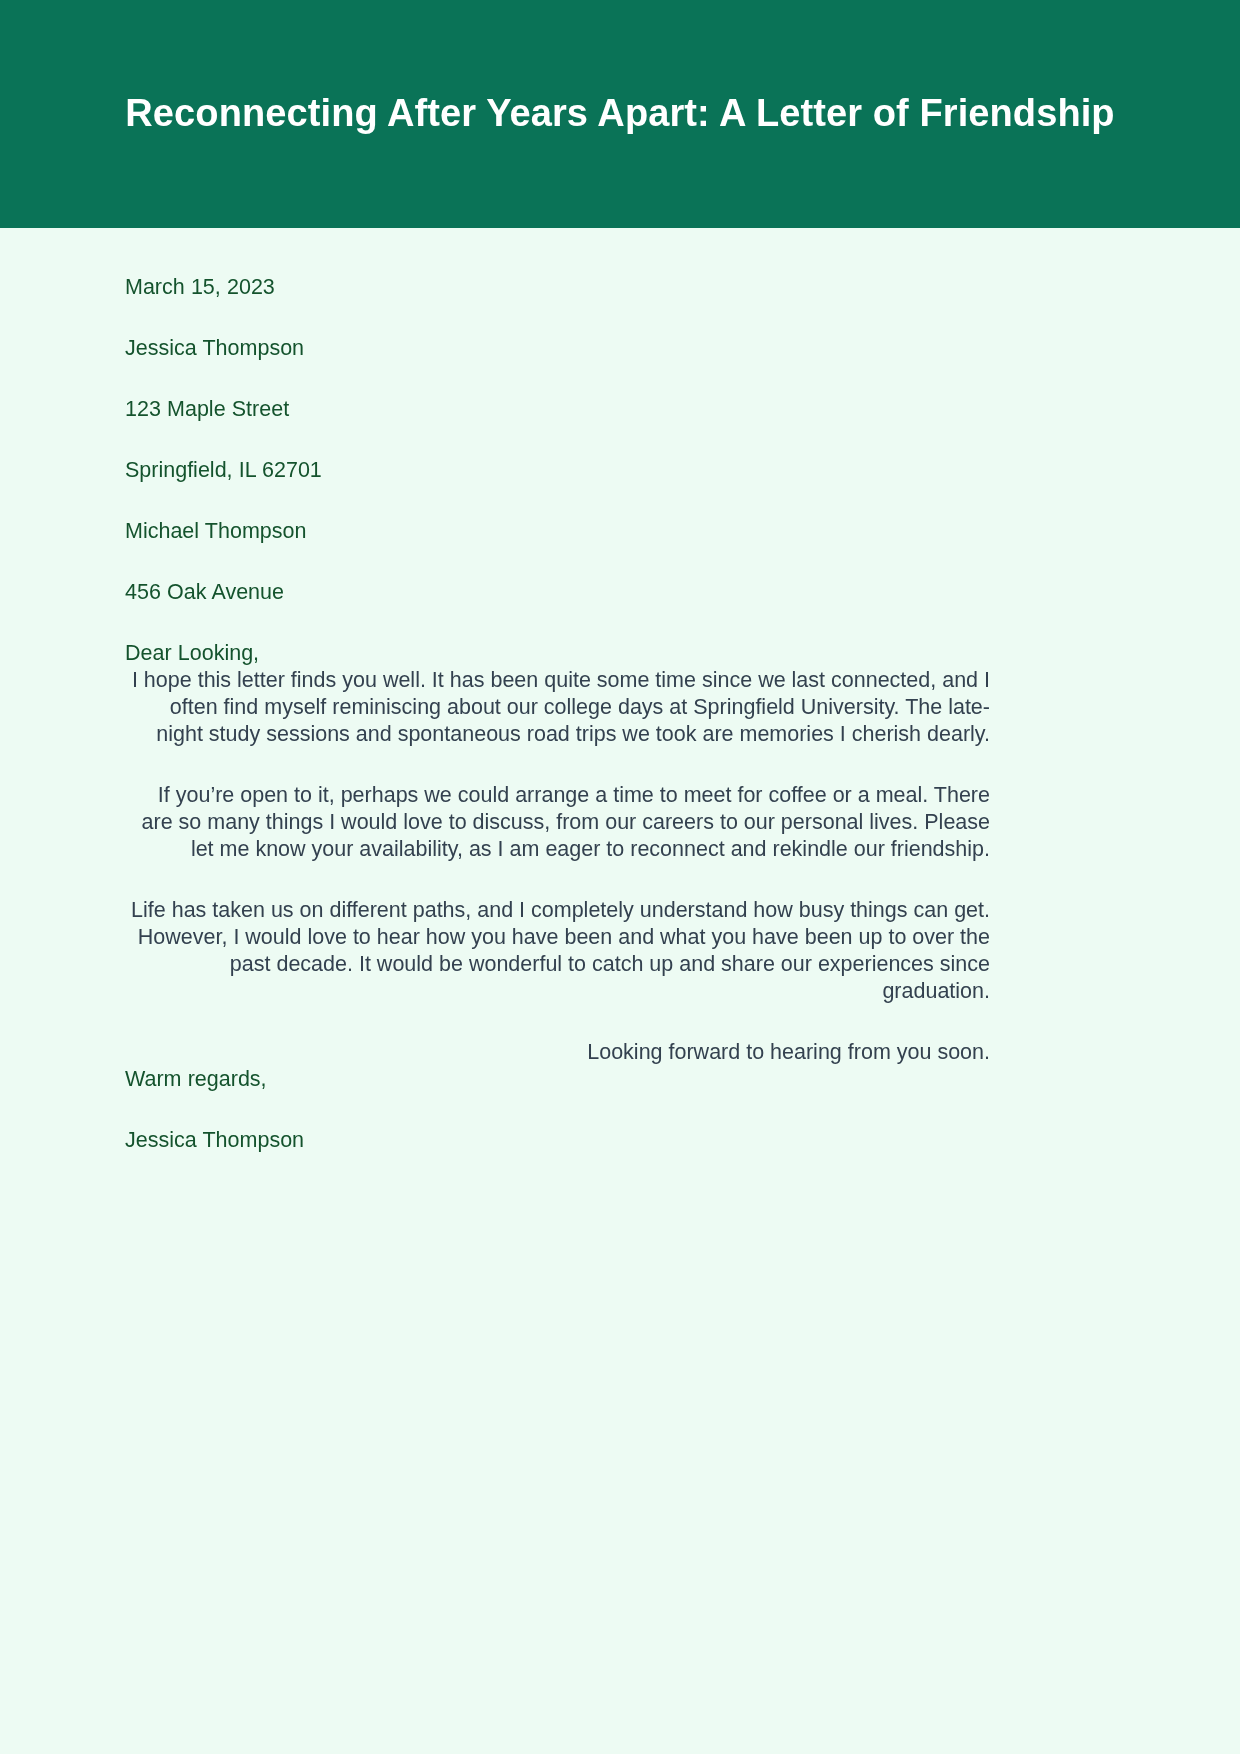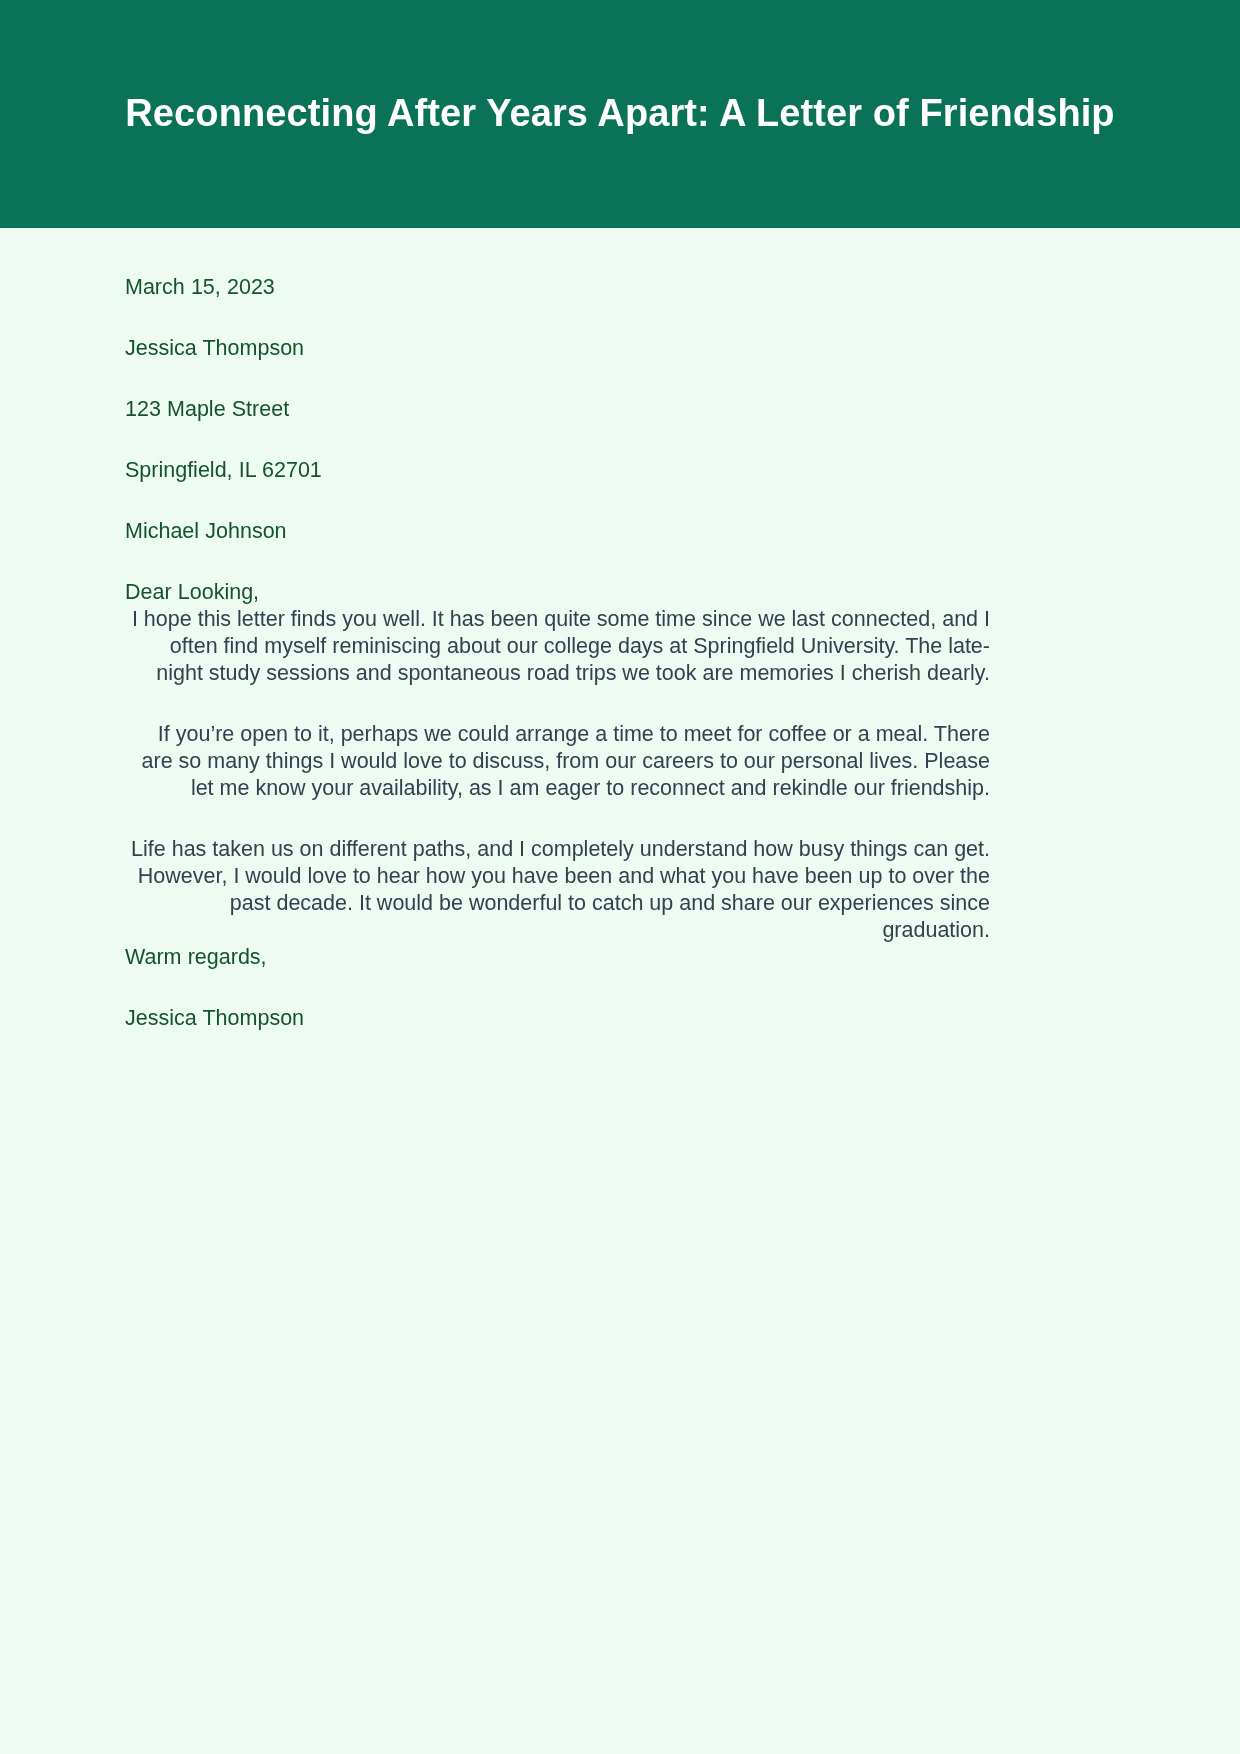--- a/index.html
+++ b/index.html
@@ -87,34 +87,36 @@
 
     <div class="block">
       <p class="line">March 15, 2023</p>
 
       <p class="line">Jessica Thompson</p>
 
       <p class="line">123 Maple Street</p>
 
       <p class="line">Springfield, IL 62701</p>
 
-      <p class="line">Michael Johnson</p>
+      <p class="line">Michael Thompson</p>
 
+      <p class="line">456 Oak Avenue</p>
 
 
       <p class="line">Dear Looking,</p>
     </div>
 
     <div class="block">
       <p class="para">I hope this letter finds you well. It has been quite some time since we last connected, and I often find myself reminiscing about our college days at Springfield University. The late-night study sessions and spontaneous road trips we took are memories I cherish dearly.</p>
 
       <p class="para">If you’re open to it, perhaps we could arrange a time to meet for coffee or a meal. There are so many things I would love to discuss, from our careers to our personal lives. Please let me know your availability, as I am eager to reconnect and rekindle our friendship.</p>
 
       <p class="para">Life has taken us on different paths, and I completely understand how busy things can get. However, I would love to hear how you have been and what you have been up to over the past decade. It would be wonderful to catch up and share our experiences since graduation.</p>
 
+      <p class="para">Looking forward to hearing from you soon.</p>
     </div>
 
     <div class="block">
       <p class="line">Warm regards,</p>
 
       <p class="line">Jessica Thompson</p>
     </div>
 
   </div>
 </div>

